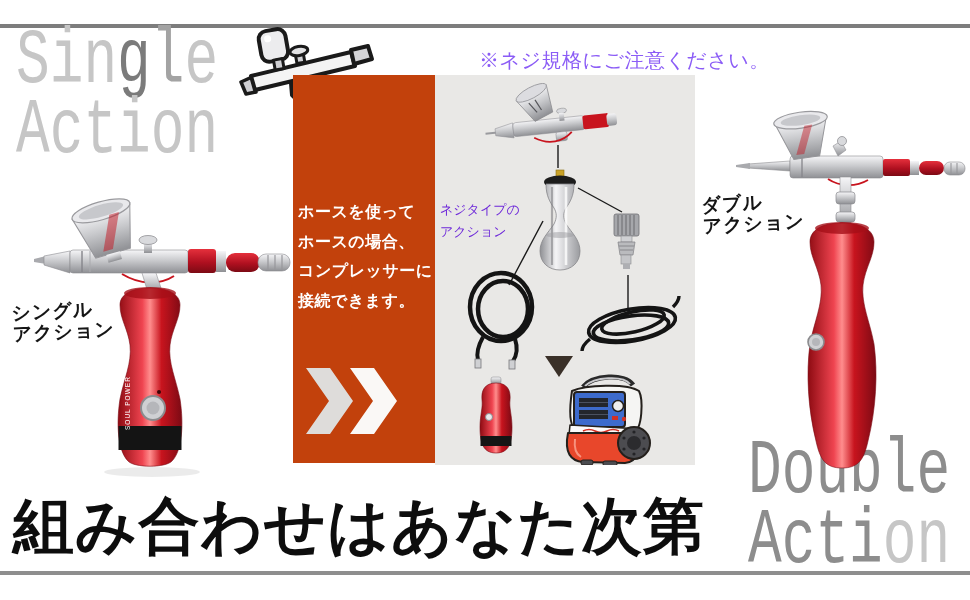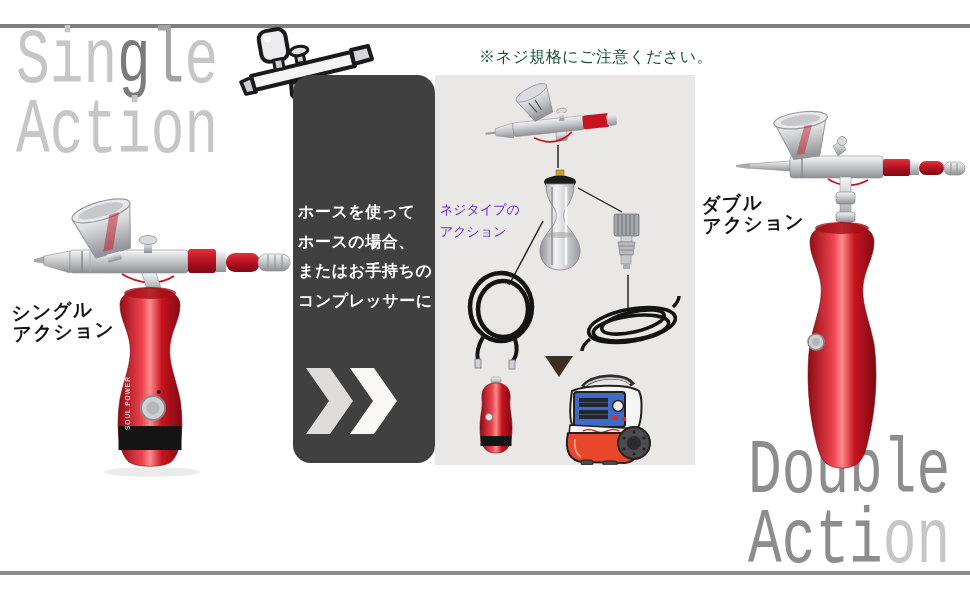--- a/index.html
+++ b/index.html
@@ -27,35 +27,35 @@
   
   .jp-label{
     position:absolute;font-weight:bold;color:#151515;font-size:19px;line-height:21px;
     transform:rotate(-3deg);letter-spacing:1px;white-space:nowrap;
   }
   .label-single{left:12px;top:300px;}
   .label-double{left:702px;top:192px;}
 
   
   .panel-dark{
-    position:absolute;left:293px;top:75px;width:142px;height:388px;background:#404040;border-radius:18px;
+    position:absolute;left:293px;top:75px;width:142px;height:388px;background:#c2410c;
   }
   .panel-dark-text{
     position:absolute;left:5px;top:122px;color:#ffffff;font-weight:bold;
     font-size:16px;line-height:29.5px;letter-spacing:0.5px;white-space:nowrap;
   }
   .chevrons{position:absolute;left:13px;top:293px;}
 
   
   .panel-light{
     position:absolute;left:435px;top:75px;width:260px;height:390px;background:#e9e8e6;
   }
   .notice{
-    position:absolute;left:479px;top:47px;color:#14532d;
-    font-family:"Liberation Serif", serif;font-size:16px;letter-spacing:0.5px;white-space:nowrap;
+    position:absolute;left:479px;top:47px;color:#8b5cf6;
+    font-family:"Liberation Serif", serif;font-size:20px;letter-spacing:0.5px;white-space:nowrap;
   }
   .screw-note{
     position:absolute;left:5px;top:124px;color:#6d28d9;
     font-family:"Liberation Serif", serif;font-size:13px;line-height:22px;white-space:nowrap;
   }
 
   
   .headline{
     position:absolute;left:13px;top:486px;color:#0d0d0d;font-weight:bold;
     font-size:61px;letter-spacing:1px;white-space:nowrap;
@@ -106,22 +106,22 @@
       <path d="M131,106 L186,106 L190,137 C190,142 186,146 181,146 L137,146 C132,146 128,142 128,137 Z" fill="#7a6b52" stroke="#1a1a1a" stroke-width="4"></path>
       <path d="M167,145 C170,133 180,128 188,133 L190,137 C190,142 186,146 181,146 Z" fill="#e02330" stroke="#ffffff" stroke-width="2.5"></path>
       <text x="140" y="134" transform="rotate(-4 152 128)" font-family="Liberation Sans, sans-serif" font-size="14" font-weight="bold" fill="#1a1a1a" letter-spacing="0.5">RED</text>
     </g>
   </svg>
 
   <div class="panel-dark">
     <div class="panel-dark-text">
       <div>ホースを使って</div>
       <div>ホースの場合、</div>
-      <div>またはお手持ちの</div>
       <div>コンプレッサーにも</div>
+      <div>接続できます。</div>
     </div>
     <svg class="chevrons" width="96" height="66" viewBox="0 0 96 66">
       <polygon points="0,0 24,0 47,33 24,66 0,66 23,33" fill="#dedcda"></polygon>
       <polygon points="44,0 68,0 91,33 68,66 44,66 67,33" fill="#faf8f6"></polygon>
     </svg>
   </div>
 
   <div class="notice">※ネジ規格にご注意ください。</div>
 
   <div class="panel-light">
@@ -377,14 +377,15 @@
       <circle cx="126" cy="232" r="8" fill="#cfd0d3" stroke="#8b8b8e" stroke-width="1.6"></circle>
       <circle cx="126" cy="232" r="4" fill="#b5b6ba"></circle>
     </g>
   </svg>
 
   <div class="jp-label label-double">
     <div>ダブル</div>
     <div>アクション</div>
   </div>
 
+  <div class="headline">組み合わせはあなた次第</div>
 
 </div>
 
 </body></html>

